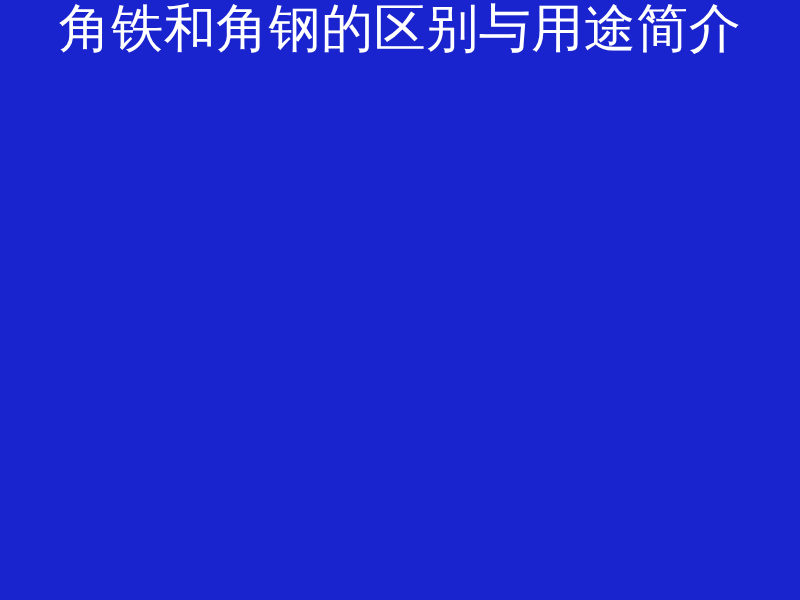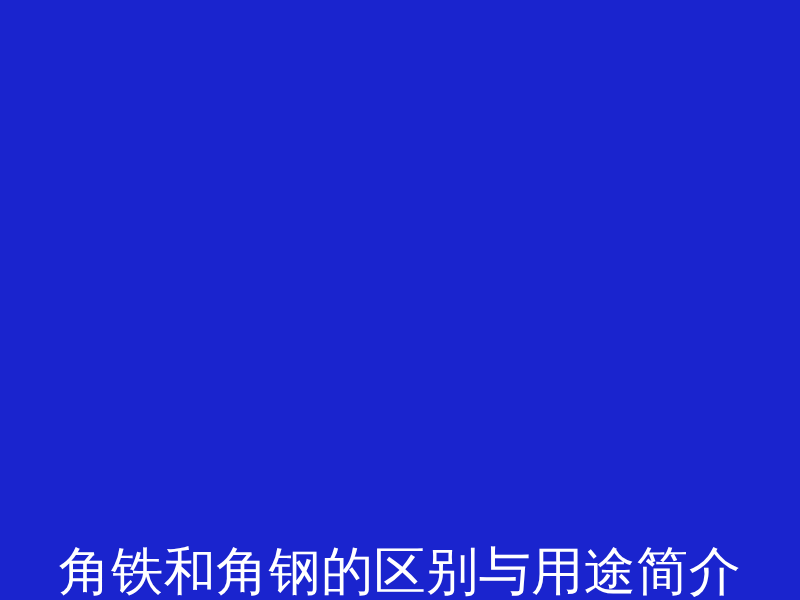--- a/index.html
+++ b/index.html
@@ -17,21 +17,21 @@
   }
 
   
   .slide-canvas {
     position: relative;
     box-sizing: border-box;
     width: 800px;
     height: 600px;
     background-color: #1a24ce;
     display: flex;
-    align-items: flex-end;
+    align-items: flex-start;
     justify-content: center;
     overflow: hidden;
     user-select: none;
   }
 
   
   .title-block {
     width: 100%;
     text-align: center;
     padding: 0 24px;

